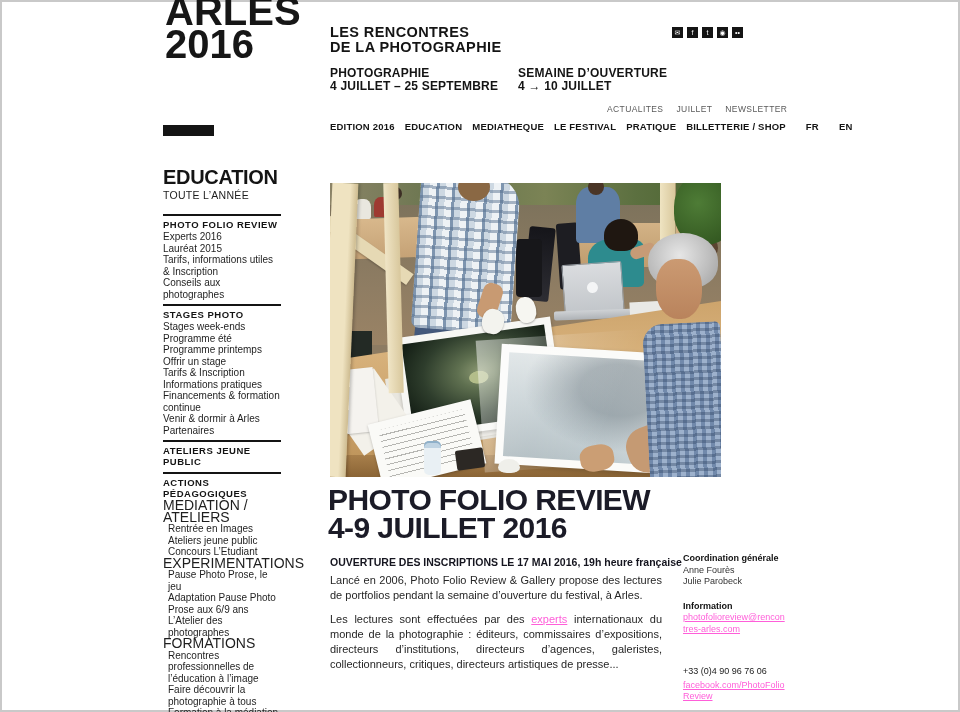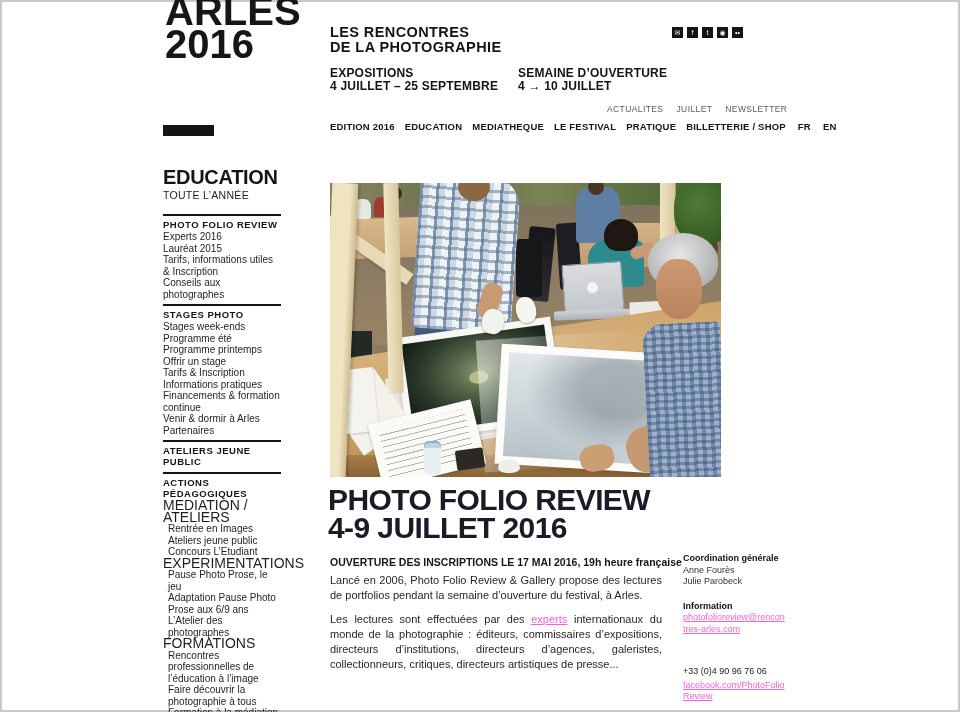--- a/index.html
+++ b/index.html
@@ -18,21 +18,21 @@
   .date-col.open{left:518px;}
   .social{position:absolute;left:672px;top:27px;display:flex;gap:4px;}
   .soc{width:11px;height:11px;background:#141414;color:#fff;font-size:7px;line-height:11px;
         text-align:center;cursor:pointer;}
   .utility{position:absolute;left:607px;top:104px;display:flex;gap:13px;font-size:8.5px;
         color:#5a5a5a;letter-spacing:.4px;}
   .utility span{cursor:pointer;}
   .main-nav{position:absolute;left:330px;top:121px;display:flex;gap:10px;font-size:9.5px;
         font-weight:bold;letter-spacing:.2px;color:#141414;align-items:baseline;}
   .main-nav .nav-item{cursor:pointer;white-space:nowrap;}
-  .main-nav .lang{margin-left:2px;}
+  .main-nav .lang{margin-left:10px;}
   
   .sidebar{position:absolute;left:163px;top:167px;width:118px;}
   .side-title{font-size:20px;font-weight:bold;letter-spacing:-.3px;line-height:20px;color:#141414;}
   .side-sub{font-size:10.5px;margin-top:2px;letter-spacing:.3px;color:#1c1c1c;}
   .side-sections{margin-top:13px;border-bottom:3px solid #141414;}
   .side-sec{border-top:2px solid #141414;padding:2px 0 4px;}
   .sec-title{font-size:9.5px;font-weight:bold;letter-spacing:.5px;margin:1px 0;line-height:11px;color:#141414;}
   .side-item{font-size:10px;line-height:11.5px;color:#1e1e1e;cursor:pointer;}
   .side-item.indent{padding-left:5px;}
   .group-label{font-size:14px;line-height:11.5px;color:#1e1e1e;}
@@ -126,21 +126,21 @@
     <div>2016</div>
   </div>
   <div class="logo-bar"></div>
 
   <div class="site-title">
     <div>LES RENCONTRES</div>
     <div>DE LA PHOTOGRAPHIE</div>
   </div>
 
   <div class="date-col expo">
-    <div>EXPOSITIONS</div>
+    <div>PHOTOGRAPHIE</div>
     <div>4 JUILLET – 25 SEPTEMBRE</div>
   </div>
   <div class="date-col open">
     <div>SEMAINE D’OUVERTURE</div>
     <div>4 → 10 JUILLET</div>
   </div>
 
   <div class="social">
       <span class="soc">✉</span>
       <span class="soc">f</span>

